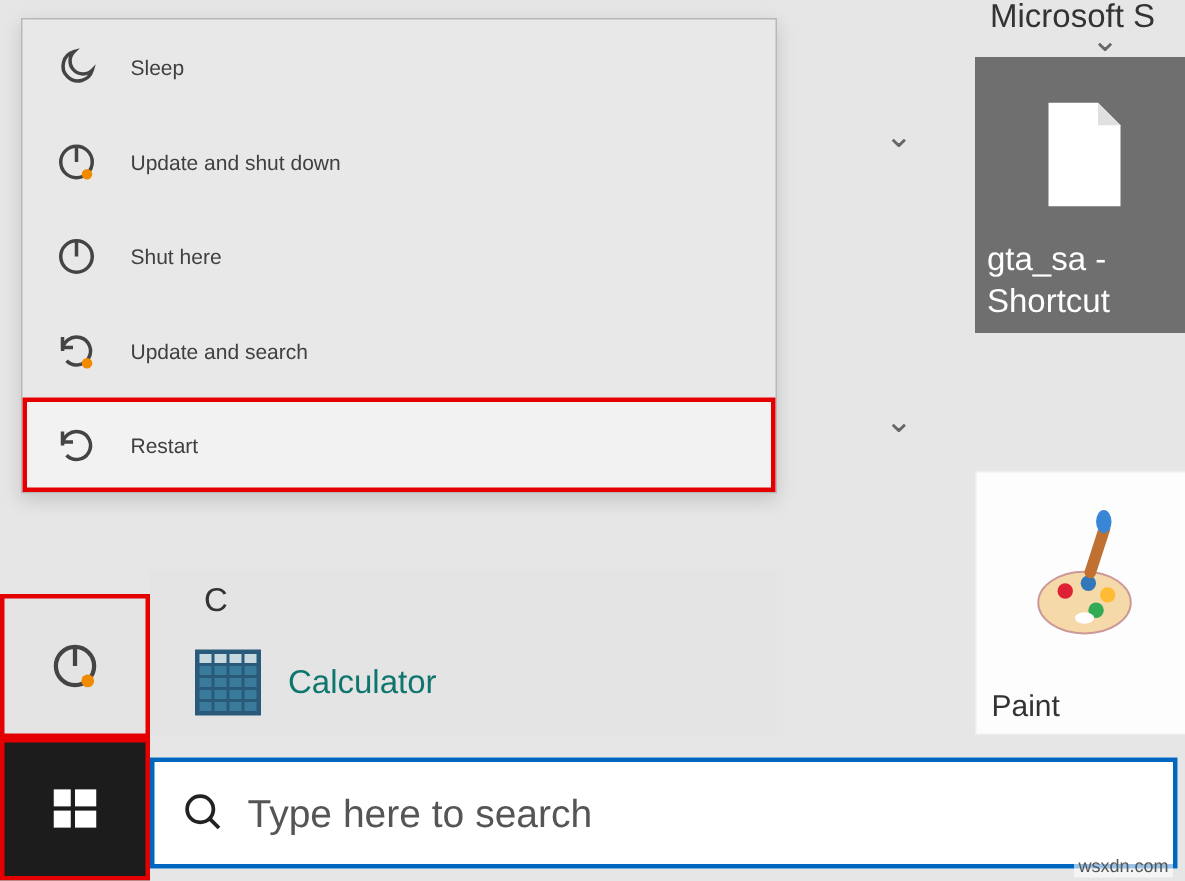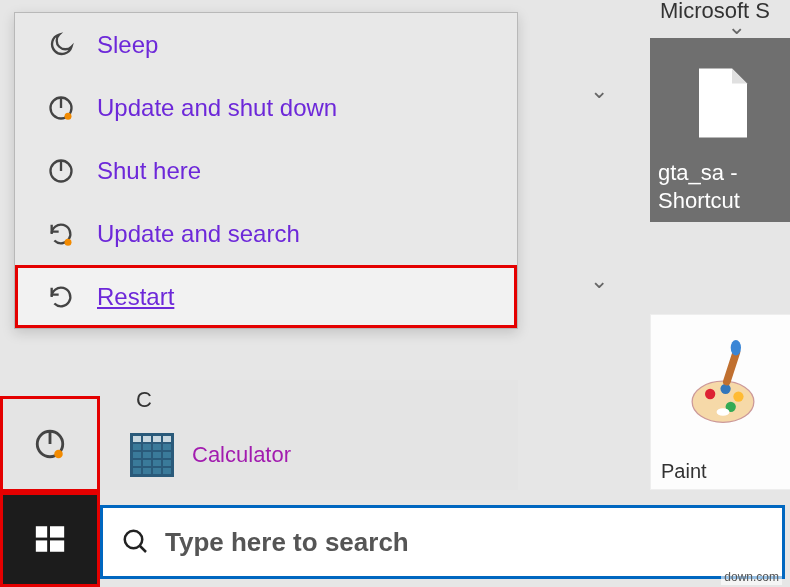--- a/index.html
+++ b/index.html
@@ -15,25 +15,25 @@
     left: 14px; top: 12px;
     width: 504px;
     background: #e8e8e8;
     border: 1px solid #b8b8b8;
     box-shadow: 0 4px 12px rgba(0,0,0,0.15);
   }
   .power-menu .item {
     display: flex;
     align-items: center;
     height: 63px;
-    padding-left: 32px;
-    font-size: 24px;
-    color: #6d28d9;
-  }
-  .power-menu .item.hover { background: #f2f2f2; text-decoration: underline; }
+    padding-left: 22px;
+    font-size: 14px;
+    color: #404040;
+  }
+  .power-menu .item.hover { background: #f2f2f2; }
   .power-menu .item.highlighted { outline: 3px solid #e40000; outline-offset: -3px; }
   .power-menu .item .ico {
     width: 50px;
     display: flex; align-items: center; justify-content: flex-start;
   }
   svg { display: block; }
 
   .left-rail {
     position: absolute;
     left: 0; top: 396px;
@@ -55,39 +55,38 @@
     background: #e4e4e4;
   }
   .app-list .letter {
     height: 40px;
     padding-left: 36px; font-size: 22px; color: #333;
     display: flex; align-items: center;
   }
   .app-list .app {
     height: 70px;
     padding-left: 30px;
-    display: flex; align-items: center; font-size: 22px; color: #a21caf;
+    display: flex; align-items: center; font-size: 22px; color: #0f766e;
   }
   .calc-icon {
     width: 44px; height: 44px; background: #2a5a7a;
     display: grid; grid-template-columns: repeat(4,1fr); grid-template-rows: repeat(5,1fr);
     gap: 2px; padding: 3px;
   }
   .calc-icon .d { background: #c8d8e0; }
   .calc-icon .k { background: #3a7a9a; }
 
   .searchbar {
     position: absolute;
     left: 100px; bottom: 8px;
     width: 685px; height: 74px;
     background: #fff;
     border: 3px solid #0067c0;
     display: flex; align-items: center;
     padding-left: 18px;
-    font-weight: bold;
   }
   .searchbar .txt { font-size: 26px; color: #555; margin-left: 14px; }
   .chev { color: #666; font-size: 22px; }
   .tile-chev1 { position:absolute; right: 44px; top: 14px; }
   .tile-chev2 { position:absolute; left: 590px; top: 78px; }
   .tile-chev3 { position:absolute; left: 590px; top: 268px; }
   .ms-text { position:absolute; left:660px; top:-2px; font-size:22px; color:#333; white-space:nowrap; }
   .tile-gta {
     position:absolute; left:650px; top:38px; width:145px; height:184px;
     background:#6f6f6f; color:#fff; padding:8px;
@@ -242,13 +241,13 @@
       <circle cx="42" cy="44" r="4" fill="#fb3"></circle>
         <circle cx="36" cy="52" r="4" fill="#3a5"></circle>
       <ellipse cx="30" cy="56" rx="5" ry="3" fill="#fff"></ellipse>
       <rect x="34" y="6" width="6" height="30" rx="3" fill="#c07030" transform="rotate(18 37 20)"></rect>
       <ellipse cx="40" cy="6" rx="4" ry="6" fill="#3a86d6"></ellipse>
     </svg>
   </div>
   <div class="lbl">Paint</div>
 </div>
 
-<div class="watermark">down.com</div>
+<div class="watermark">wsxdn.com</div>
 
 </body></html>

